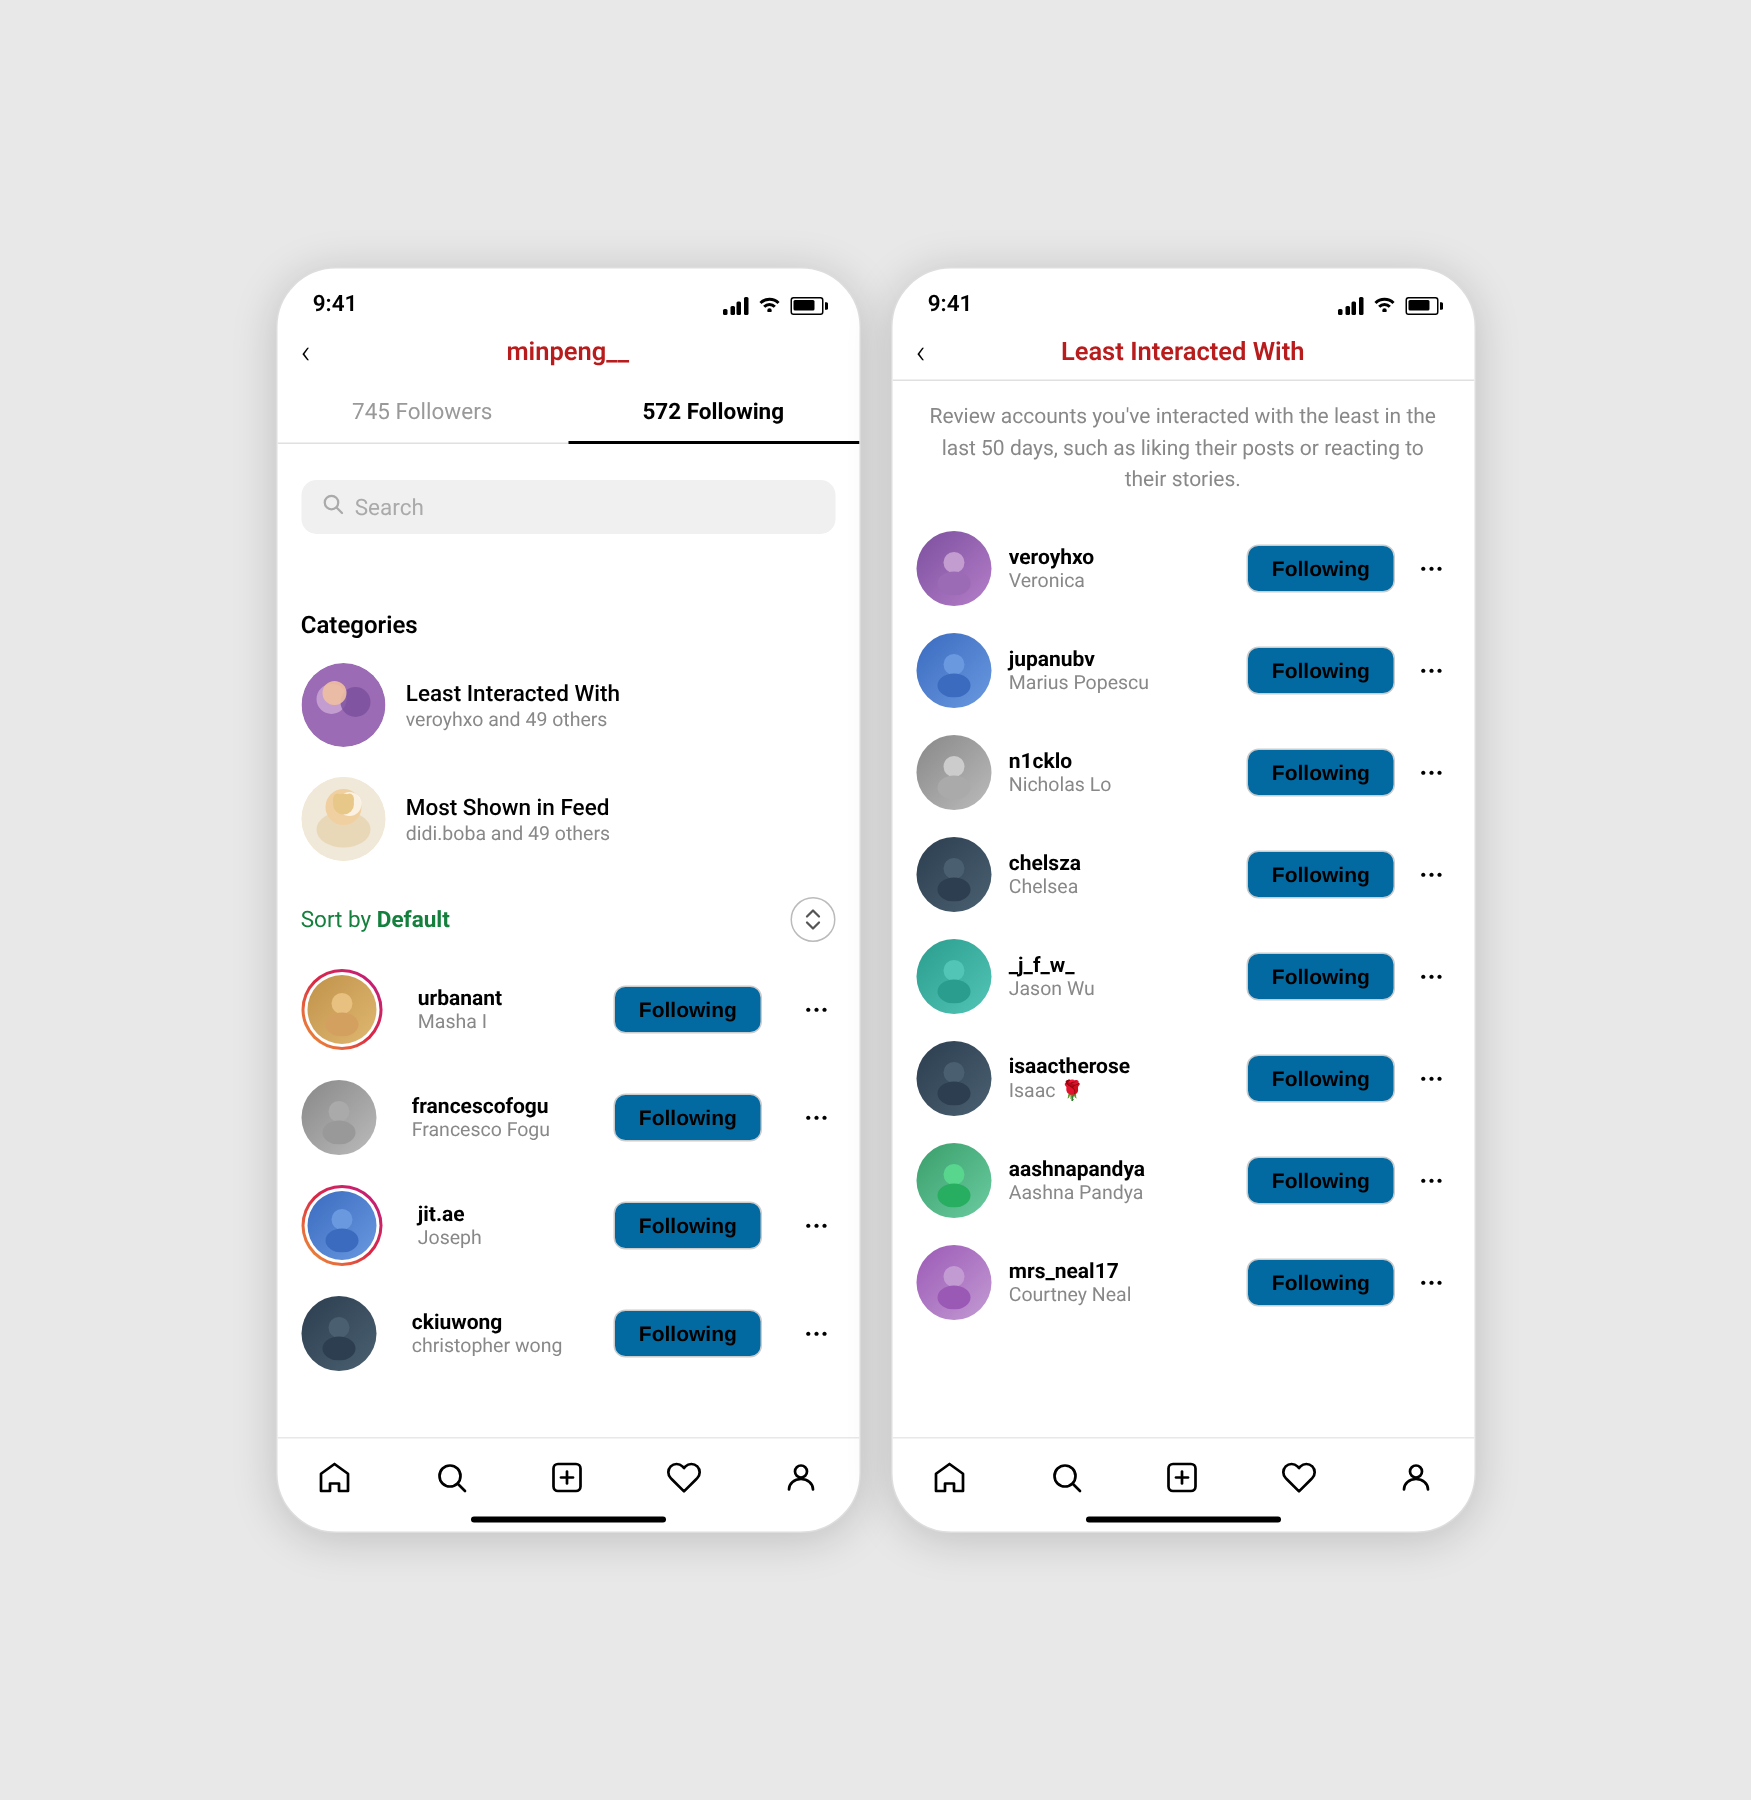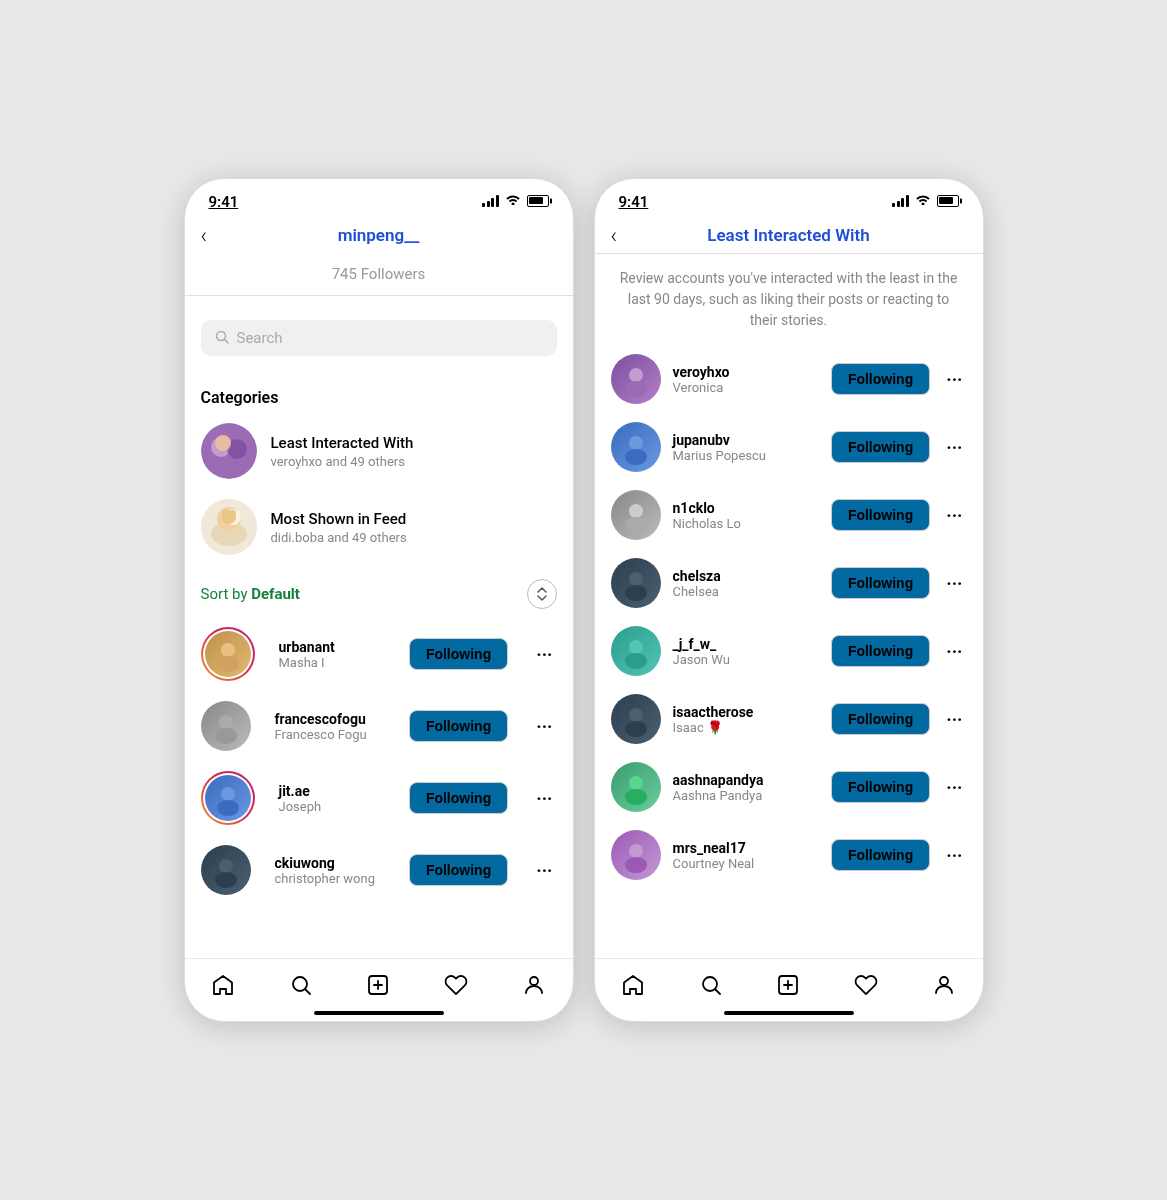--- a/index.html
+++ b/index.html
@@ -21,24 +21,23 @@
       box-shadow: 0 4px 30px rgba(0,0,0,0.18);
       overflow: hidden;
       display: flex;
       flex-direction: column;
       position: relative;
       border: 1px solid #ddd;
     }
     .status-bar {
       display: flex;
       justify-content: space-between;
-      align-items: flex-start;
+      align-items: flex-end;
       padding: 14px 24px 6px;
       flex-shrink: 0;
-      text-decoration: underline;
     }
     .status-time {
       font-size: 15px;
       font-weight: 600;
       color: #000;
     }
     .status-icons {
       display: flex;
       align-items: center;
       gap: 6px;
@@ -99,21 +98,21 @@
       position: absolute;
       left: 16px;
       font-size: 22px;
       color: #000;
       cursor: pointer;
       font-weight: 300;
     }
     .nav-title {
       font-size: 17px;
       font-weight: 600;
-      color: #1d4ed8;
+      color: #b91c1c;
     }
     .tabs-row {
       display: flex;
       border-bottom: 1px solid #e0e0e0;
       flex-shrink: 0;
     }
     .tab {
       flex: 1;
       text-align: center;
       padding: 12px 0;
@@ -152,20 +151,21 @@
     .search-placeholder {
       color: #aaa;
       font-size: 15px;
     }
     .section-label {
       padding: 8px 16px 6px;
       font-size: 16px;
       font-weight: 600;
       color: #000;
       flex-shrink: 0;
+      margin-top: 19px;
     }
     .category-item {
       display: flex;
       align-items: center;
       padding: 10px 16px;
       gap: 14px;
       flex-shrink: 0;
     }
     .category-avatar {
       width: 56px;
@@ -388,20 +388,23 @@
 
   <div class="nav-header">
     <span class="nav-back">‹</span>
     <span class="nav-title">minpeng__</span>
   </div>
 
   <div class="tabs-row">
     <div class="tab">
       <span>745 Followers</span>
     </div>
+    <div class="tab active">
+      <span>572 Following</span>
+    </div>
   </div>
 
   <div class="search-bar">
     <span class="search-bar-icon">
       <svg width="14" height="14" viewBox="0 0 14 14" fill="none">
           <circle cx="6" cy="6" r="4.5" stroke="#aaa" stroke-width="1.5"></circle>
           <line x1="9.5" y1="9.5" x2="13" y2="13" stroke="#aaa" stroke-width="1.5" stroke-linecap="round"></line>
         </svg>
     </span>
     <span class="search-placeholder">Search</span>
@@ -579,21 +582,21 @@
         <div class="battery-fill"></div>
       </div>
     </div>
   </div>
 
   <div class="right-nav-header">
     <span class="nav-back">‹</span>
     <span class="nav-title">Least Interacted With</span>
   </div>
 
-  <div class="desc-text">Review accounts you've interacted with the least in the last 90 days, such as liking their posts or reacting to their stories.</div>
+  <div class="desc-text">Review accounts you've interacted with the least in the last 50 days, such as liking their posts or reacting to their stories.</div>
 
   <div class="right-user-list">
 
     <div class="right-user-item">
       <div class="right-user-avatar av-purple">
         <svg width="36" height="36" viewBox="0 0 36 36">
             <circle cx="18" cy="14" r="7" fill="#c49dd0"></circle>
             <ellipse cx="18" cy="28" rx="11" ry="8" fill="#9b6bb5"></ellipse>
           </svg>
       </div>

